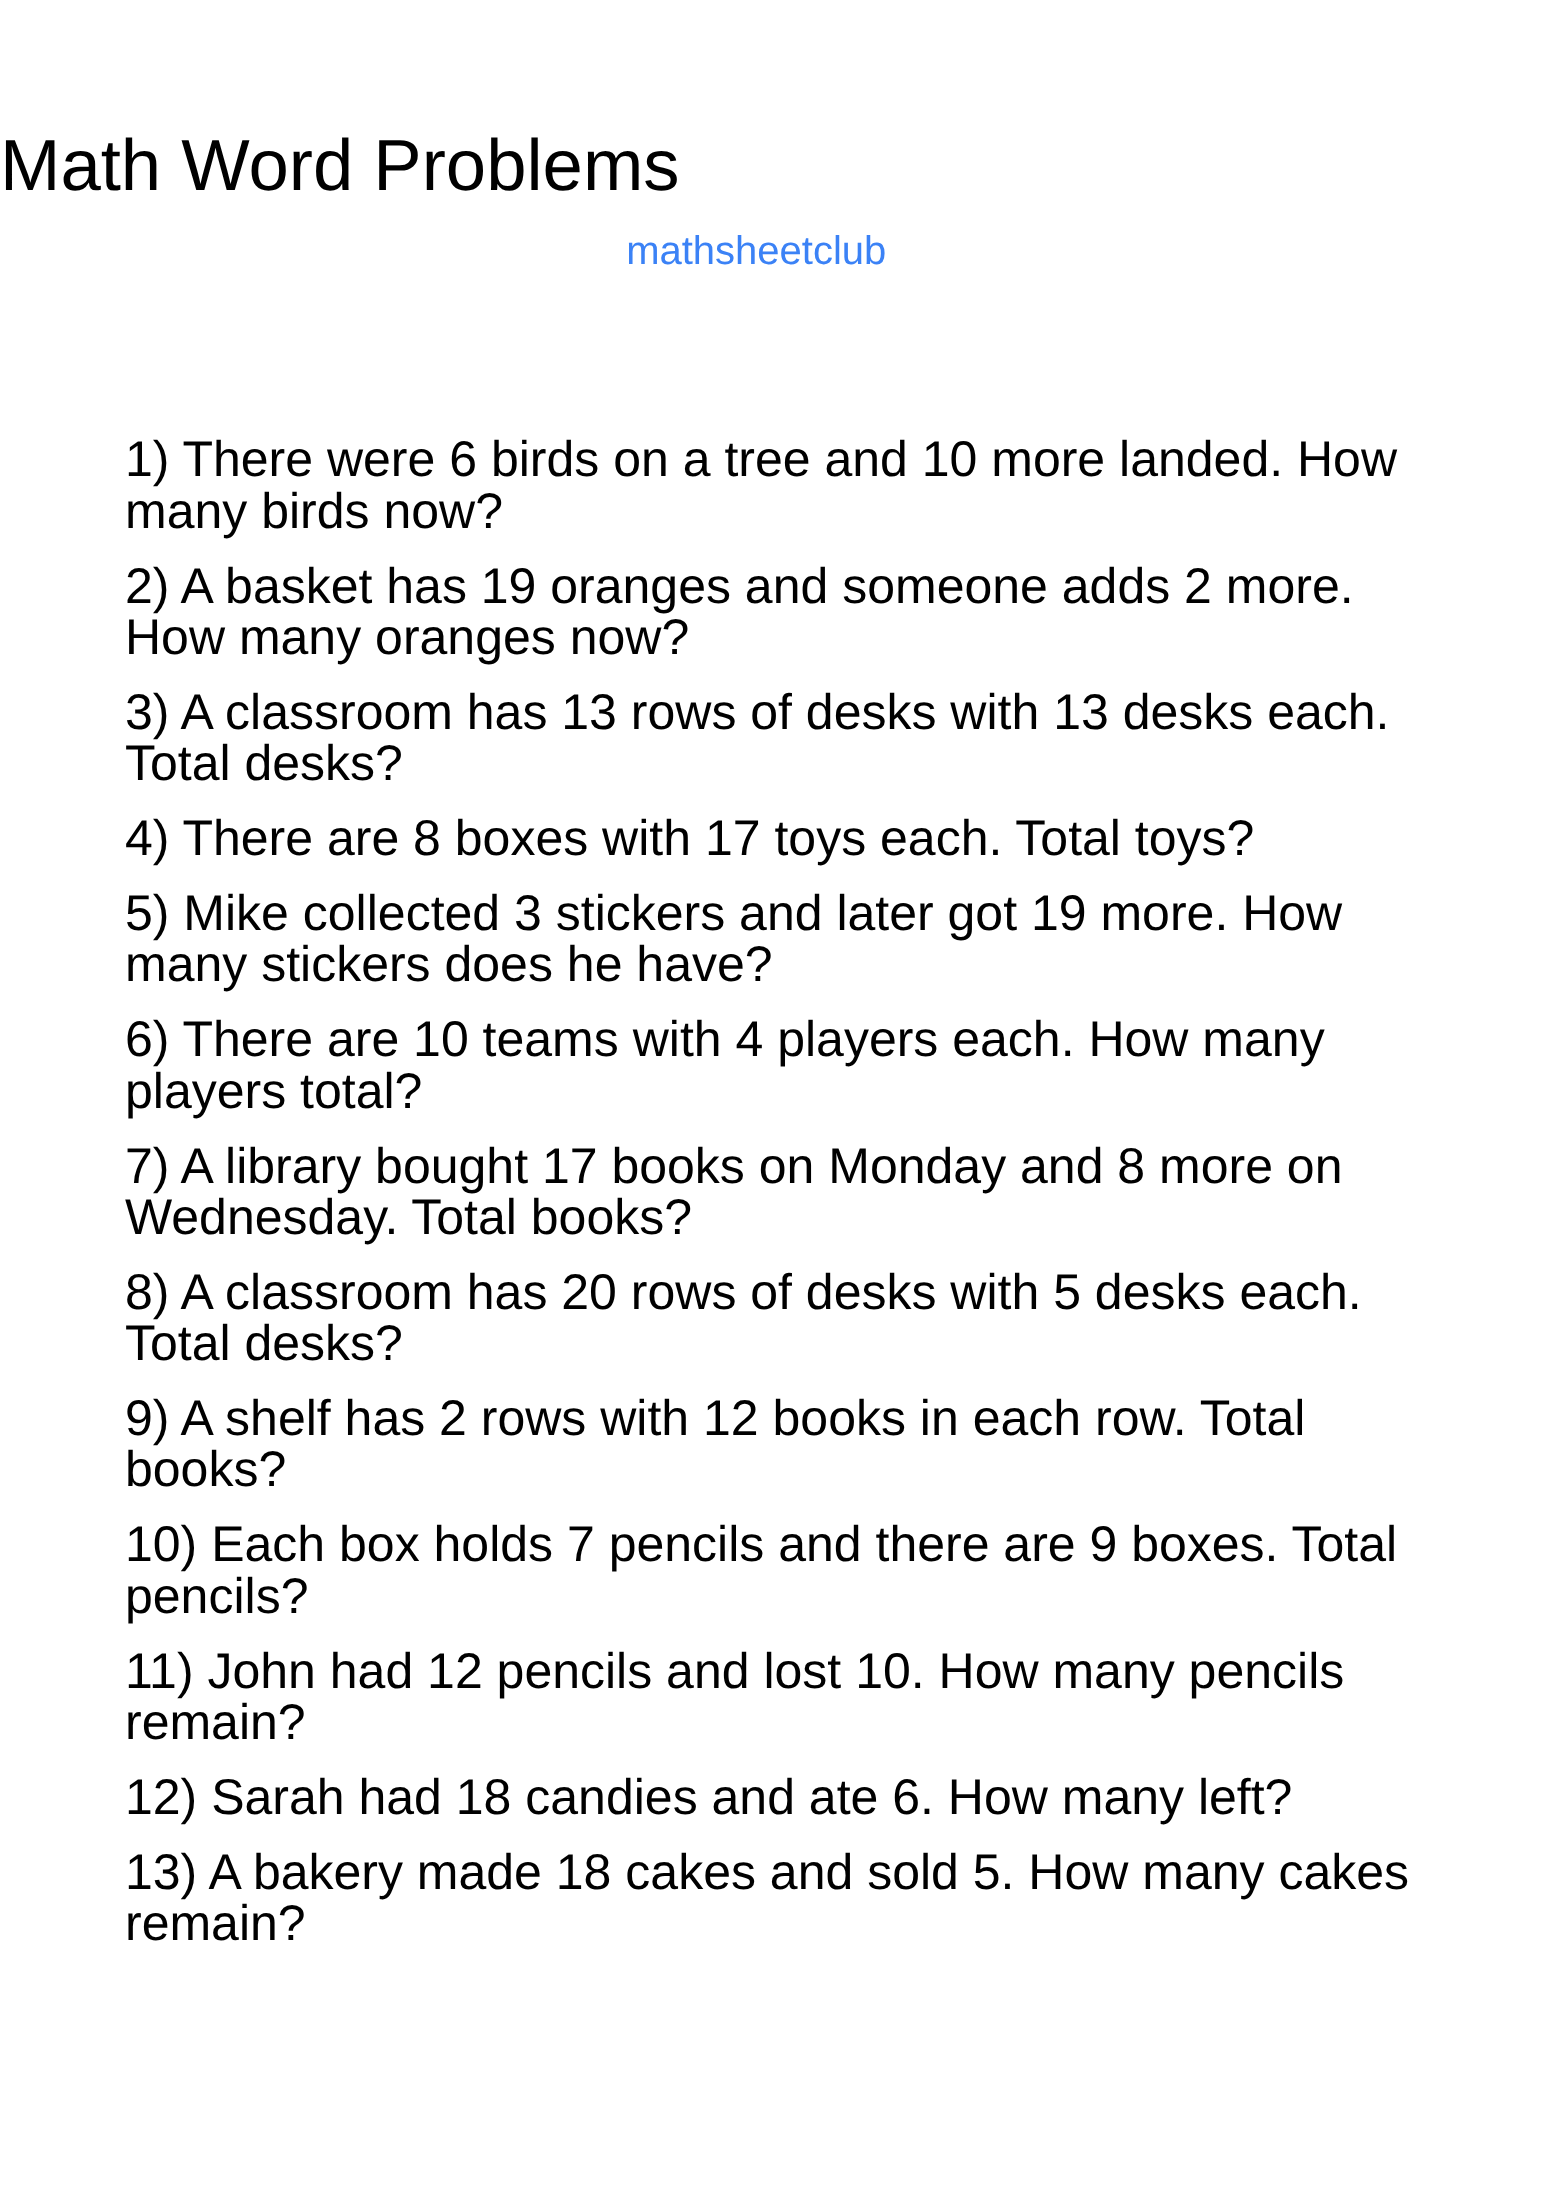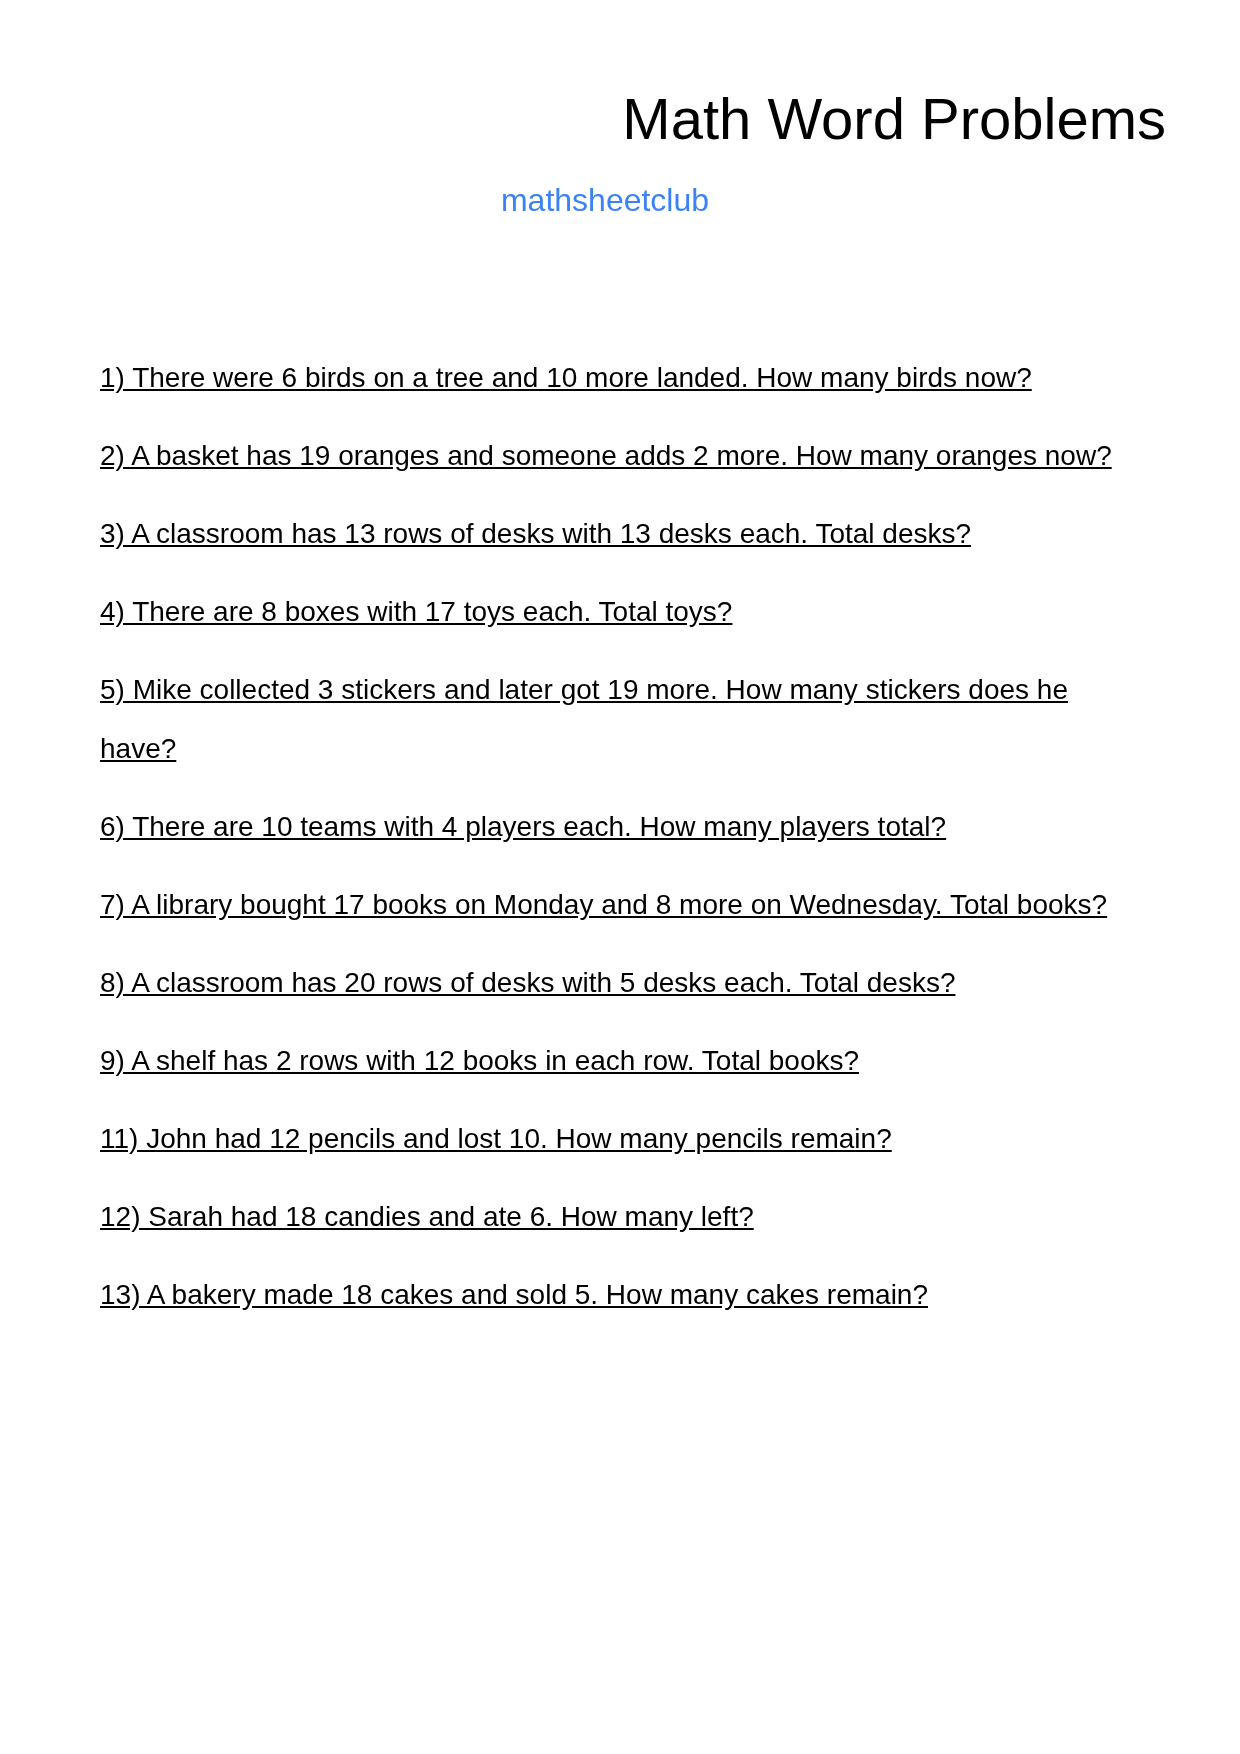--- a/index.html
+++ b/index.html
@@ -1,47 +1,48 @@
 <!DOCTYPE html>
 <html><head>
   <meta charset="utf-8">
   <style>
     html, body { margin: 0; padding: 0; background: #ffffff; }
     body {
       width: 1240px; height: 1754px; position: relative; overflow: hidden;
       font-family: "Liberation Sans", sans-serif; color: #000;
     }
     .title {
-      position: absolute; left: 0; width: 1166px; top: 84px;
-      text-align: right; font-size: 58px; line-height: 70px; margin: 0; font-weight: normal;
+      position: absolute; left: 0; width: 1166px; top: 98px;
+      text-align: left; font-size: 58px; line-height: 70px; margin: 0; font-weight: normal;
     }
     .subtitle {
       position: absolute; left: 0; width: 1210px; top: 180px;
       text-align: center; font-size: 32px; line-height: 40px; color: #3b82f6;
     }
     .problems {
       position: absolute; left: 100px; top: 348px; width: 1050px;
       margin: 0; padding: 0; list-style: none;
     }
     .problem {
-      font-size: 28px; line-height: 59px; margin: 0 0 19px 0; padding: 0; text-decoration: underline;
+      font-size: 40px; line-height: 41px; margin: 0 0 19px 0; padding: 0;
     }
   </style>
 </head>
 <body>
 
 <h1 class="title">Math Word Problems</h1>
 <div class="subtitle">mathsheetclub</div>
 
 <ol class="problems">
   <li class="problem">1) There were 6 birds on a tree and 10 more landed. How many birds now?</li>
   <li class="problem">2) A basket has 19 oranges and someone adds 2 more. How many oranges now?</li>
   <li class="problem">3) A classroom has 13 rows of desks with 13 desks each. Total desks?</li>
   <li class="problem">4) There are 8 boxes with 17 toys each. Total toys?</li>
   <li class="problem">5) Mike collected 3 stickers and later got 19 more. How many stickers does he have?</li>
   <li class="problem">6) There are 10 teams with 4 players each. How many players total?</li>
   <li class="problem">7) A library bought 17 books on Monday and 8 more on Wednesday. Total books?</li>
   <li class="problem">8) A classroom has 20 rows of desks with 5 desks each. Total desks?</li>
   <li class="problem">9) A shelf has 2 rows with 12 books in each row. Total books?</li>
+  <li class="problem">10) Each box holds 7 pencils and there are 9 boxes. Total pencils?</li>
   <li class="problem">11) John had 12 pencils and lost 10. How many pencils remain?</li>
   <li class="problem">12) Sarah had 18 candies and ate 6. How many left?</li>
   <li class="problem">13) A bakery made 18 cakes and sold 5. How many cakes remain?</li>
 </ol>
 
 </body></html>

